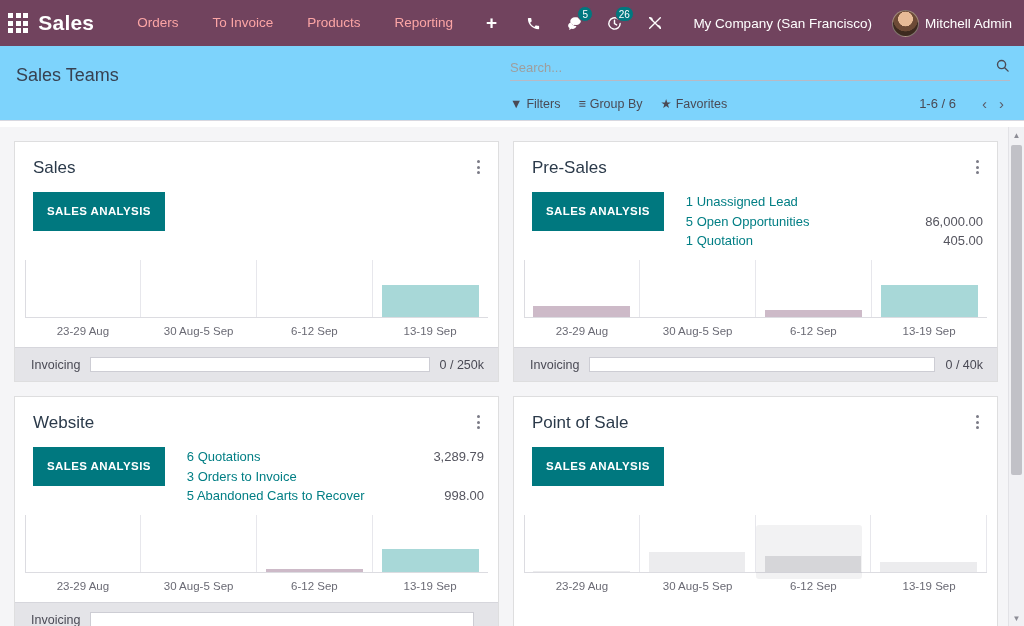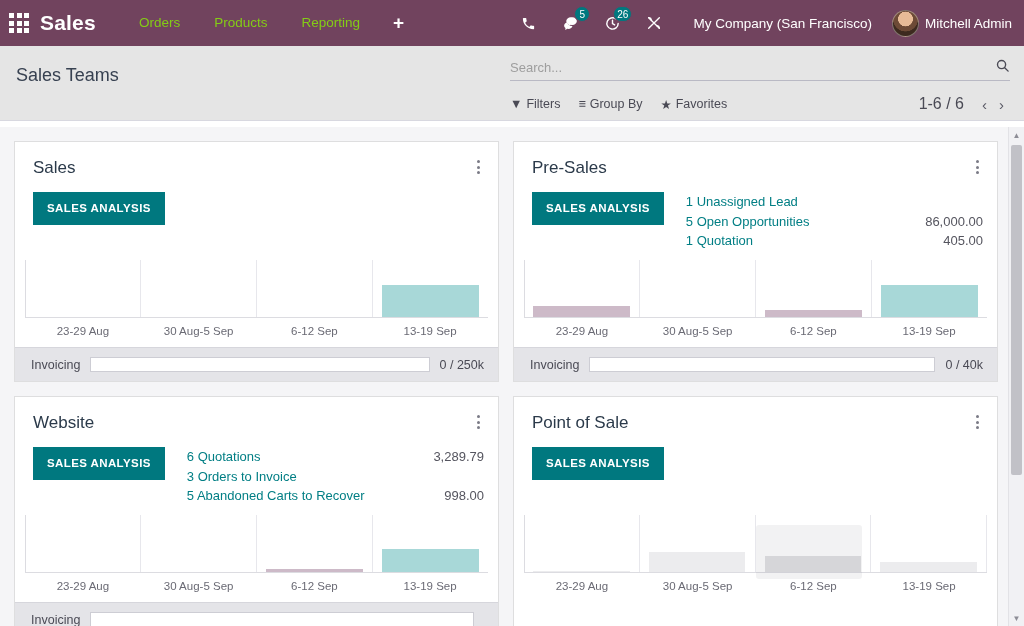--- a/index.html
+++ b/index.html
@@ -22,21 +22,21 @@
     grid-template-rows: repeat(3, 5px);
     gap: 2.5px; align-content: center; justify-content: center;
     margin-right: 8px; cursor: pointer;
   }
   .apps-grid i { background: #ffffff; display: block; width: 5px; height: 5px; }
   .brand {
     font-size: 21px; font-weight: bold; letter-spacing: .2px;
     margin-right: 26px; cursor: pointer; color:#fff;
   }
   .nav-item {
-    font-size: 13.5px; color: #84cc16; padding: 0 17px;
+    font-size: 13.5px; color: #fca5a5; padding: 0 17px;
     line-height: 46px; cursor: pointer; white-space: nowrap;
   }
   .nav-plus { font-size: 19px; font-weight: bold; padding: 0 16px; line-height: 46px; cursor: pointer; }
   .nav-spacer { flex: 1 1 auto; }
   .sys-icon {
     position: relative; margin: 0 10px; cursor: pointer;
     display: flex; align-items: center; justify-content: center;
     width: 22px; height: 24px;
   }
   .sys-icon svg { display:block; }
@@ -53,21 +53,21 @@
     width: 27px; height: 27px; border-radius: 50%;
     margin-right: 6px; overflow: hidden; flex: 0 0 auto;
     background: radial-gradient(circle at 50% 32%, #e8bb97 0 34%, #6d4a36 36% 58%, #3d2a1f 60%),
                 linear-gradient(#8b6a4f, #5a3f2e);
     border: 1px solid rgba(255,255,255,.35);
   }
   .user-name { font-size: 13.5px; white-space: nowrap; }
 
   
   .control-panel {
-    background: #e5e5e5; border-bottom: 1px solid #d8d8e0;
+    background: #7dd3fc; border-bottom: 1px solid #d8d8e0;
     padding: 0 24px; height: 75px; position: relative;
   }
   .cp-title {
     font-size: 18px; color: #374151; position: absolute;
     left: 16px; top: 19px; font-weight: normal;
   }
   .search-wrap {
     position: absolute; left: 510px; right: 14px; top: 12px;
   }
   .search-row {
@@ -80,21 +80,21 @@
     font-family: "Liberation Sans", sans-serif; padding: 2px 0;
   }
   .search-input::placeholder { color: #9e9e9e; }
   .search-icon { color: #5a5a66; cursor: pointer; padding-left: 8px; }
   .cp-tools {
     display: flex; align-items: center; margin-top: 14px;
     font-size: 12.5px; color: #4a4a55;
   }
   .cp-tool { margin-right: 18px; cursor: pointer; white-space: nowrap; display:flex; align-items:center; gap:4px;}
   .pager { margin-left: auto; display: flex; align-items: center; color: #4a4a55; }
-  .pager-count { font-size: 16px; margin-right: 12px; white-space: nowrap; }
+  .pager-count { font-size: 13px; margin-right: 20px; white-space: nowrap; }
   .pager-btn { cursor: pointer; padding: 0 6px; font-size: 15px; color: #5a5a66; }
 
   
   .kanban-area {
     position: absolute; top: 127px; left: 0; right: 0; bottom: 0;
     background: #f5f5f7; overflow: hidden;
   }
   .kanban-grid {
     display: grid; grid-template-columns: 1fr 1fr;
     gap: 14px; padding: 14px 26px 14px 14px;
@@ -112,21 +112,21 @@
     margin-left: auto; cursor: pointer; padding: 2px 4px;
     display: flex; flex-direction: column; gap: 2.5px; align-items: center;
   }
   .card-menu i { width: 3px; height: 3px; background: #7a7a86; display: block; border-radius: 50%; }
   .card-body { display: flex; padding: 10px 14px 6px 18px; min-height: 78px; }
   .btn-analysis {
     background: #00787f; color: #ffffff; border: 0;
     font-size: 11.5px; font-weight: bold; letter-spacing: .4px;
     padding: 6px 14px; cursor: pointer; align-self: flex-start;
     font-family: "Liberation Sans", sans-serif; white-space: nowrap;
-    height: 33px; line-height: 11px;
+    height: 39px; line-height: 11px;
   }
   .stats { flex: 1 1 auto; margin-left: 22px; }
   .stat-row { display: flex; font-size: 13px; line-height: 19.5px; }
   .stat-label { color: #017e84; cursor: pointer; }
   .stat-value { margin-left: auto; color: #55555f; white-space: nowrap; }
 
   
   .chart { padding: 0 10px; }
   .chart-plot {
     position: relative; height: 58px;
@@ -195,20 +195,21 @@
       <i></i>
       <i></i>
       <i></i>
       <i></i>
       <i></i>
       <i></i>
   </div>
   <div class="brand">Sales</div>
 
   <div class="nav-item">Orders</div>
+  <div class="nav-item">To Invoice</div>
   <div class="nav-item">Products</div>
   <div class="nav-item">Reporting</div>
   <div class="nav-plus">+</div>
 
   <div class="nav-spacer"></div>
 
   <div class="sys-icon">
     <svg width="15" height="15" viewBox="0 0 24 24" fill="#ffffff">
       <path d="M6.6 10.8c1.4 2.8 3.8 5.2 6.6 6.6l2.2-2.2c.3-.3.7-.4 1-.2 1.2.4 2.4.6 3.6.6.6 0 1 .4 1 1V20c0 .6-.4 1-1 1C10.6 21 3 13.4 3 4c0-.6.4-1 1-1h3.5c.6 0 1 .4 1 1 0 1.3.2 2.5.6 3.6.1.3 0 .7-.2 1l-2.3 2.2z"></path>
     </svg>

